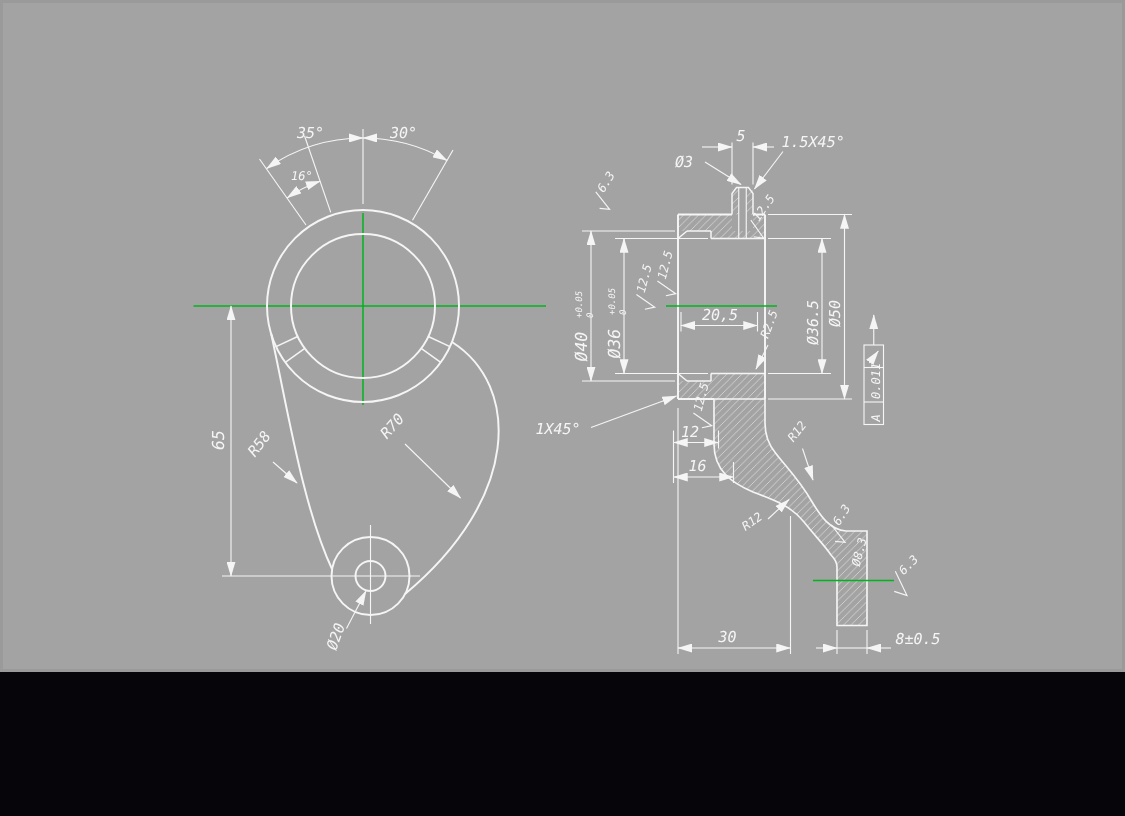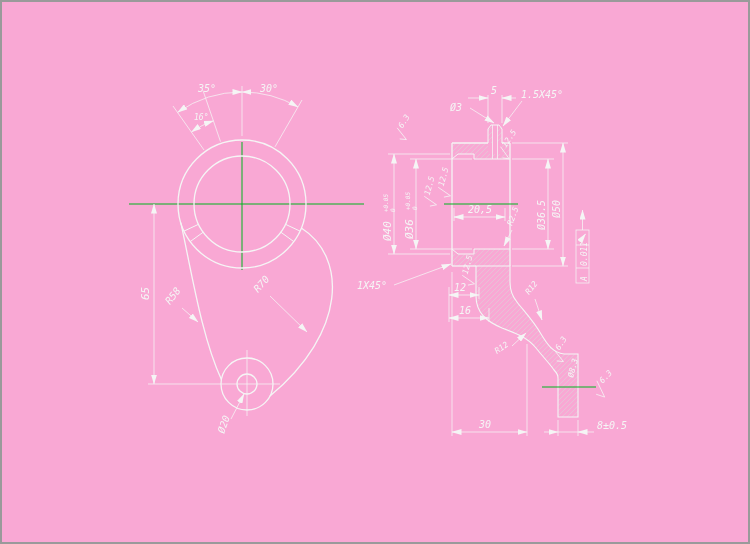--- a/index.html
+++ b/index.html
@@ -1,16 +1,16 @@
 <!DOCTYPE html>
 <html><head>
 <meta charset="utf-8">
 <style>
   html,body{margin:0;padding:0;background:#05050a;}
-  .stage{position:relative;width:750px;height:544px;background:#f9a8d4;
+  .stage{position:relative;width:750px;height:448px;background:#a3a3a3;
          border:2px solid #9a9a9a;box-sizing:border-box;overflow:hidden;
          font-family:"DejaVu Sans Mono",monospace;}
   svg{display:block;}
   .t{font-family:"DejaVu Sans Mono",monospace;font-style:italic;fill:#f5f5f5;font-size:10px;}
   .tm{font-size:11px;}
   .ts{font-size:8px;}
   .tt{font-size:6px;}
   .ol{stroke:#f5f5f5;stroke-width:1.3;fill:none;}
   .med{stroke:#f5f5f5;stroke-width:1;fill:none;}
   .thin{stroke:#f5f5f5;stroke-width:0.75;fill:none;}

